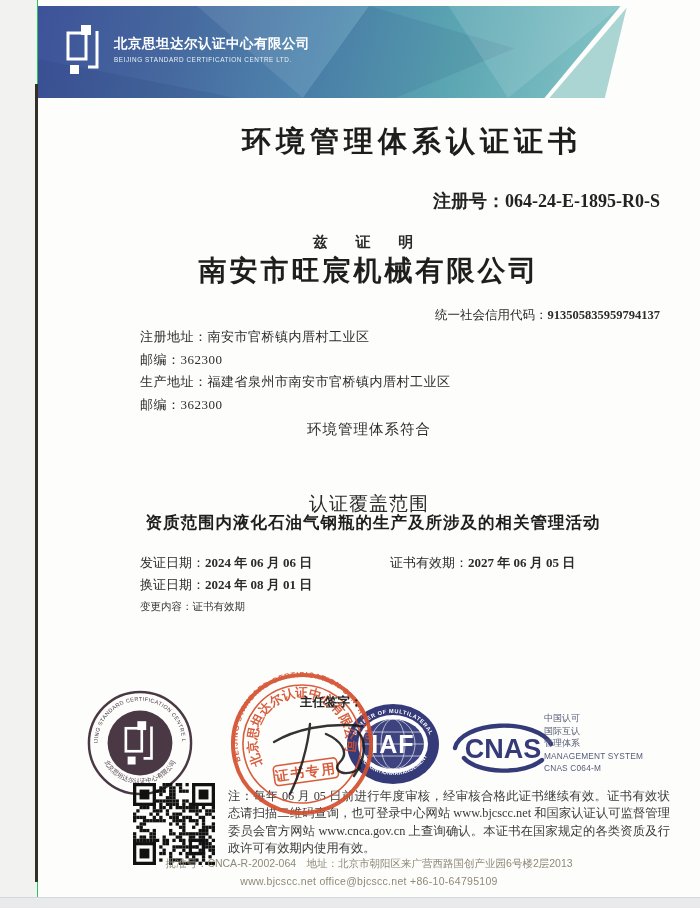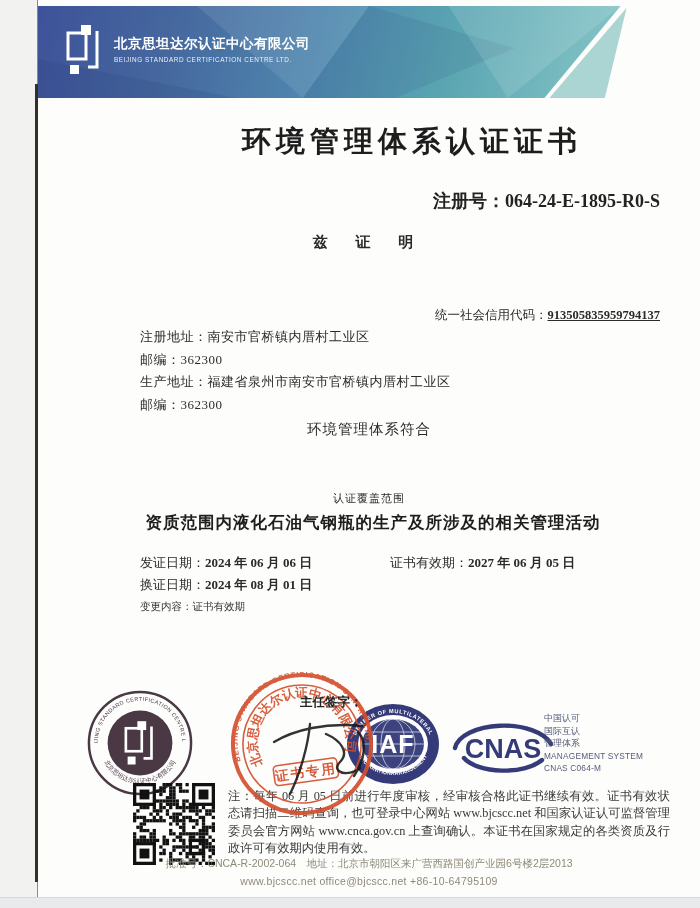--- a/index.html
+++ b/index.html
@@ -30,29 +30,29 @@
 
   
   .cert-title{position:absolute;top:122px;left:0;width:662px;text-align:center;font-size:29px;
               font-weight:bold;letter-spacing:5px;color:#1d1d1d;padding-left:43px;}
   .reg-row{position:absolute;top:189px;right:40px;font-size:18px;font-weight:bold;color:#222;}
   .certify{position:absolute;top:233px;left:0;width:662px;text-align:center;font-size:15px;
            letter-spacing:12px;font-weight:600;color:#2a2a2a;}
   .company-name{position:absolute;top:252px;left:0;width:662px;text-align:center;font-size:28px;
                 font-weight:600;letter-spacing:3px;color:#1e1e1e;}
   .credit-row{position:absolute;top:307px;right:40px;font-size:12.5px;color:#2b2b2b;}
-  .credit-row .val{font-weight:600;text-decoration:underline;}
+  .credit-row .val{font-weight:600;}
 
   .addr-line{position:absolute;left:102px;font-size:13px;color:#2b2b2b;letter-spacing:.5px;}
   .addr-1{top:328px;} .addr-2{top:351px;} .addr-3{top:373px;} .addr-4{top:396px;}
 
   .conform{position:absolute;top:420px;left:0;width:662px;text-align:center;font-size:14.5px;color:#2b2b2b;letter-spacing:1px;}
   .std-code{position:absolute;top:439px;left:0;width:662px;text-align:center;font-size:22px;font-weight:bold;
             font-family:"Liberation Sans","DejaVu Sans",sans-serif;color:#1c1c1c;letter-spacing:.5px;}
-  .scope-title{position:absolute;top:491px;left:0;width:662px;text-align:center;font-size:11px;color:#2b2b2b;letter-spacing:1px;}
+  .scope-title{position:absolute;top:491px;left:0;width:662px;text-align:center;font-size:19px;color:#2b2b2b;letter-spacing:1px;}
   .scope-text{position:absolute;top:512px;left:0;width:670px;text-align:center;font-size:16.5px;font-weight:bold;
               color:#1e1e1e;letter-spacing:1px;}
 
   .date-line{position:absolute;font-size:13px;color:#2b2b2b;}
   .date-line .val{font-weight:600;}
   .d-issue{left:102px;top:554px;} .d-renew{left:102px;top:576px;}
   .d-change{left:102px;top:600px;font-size:10.5px;color:#333;}
   .d-valid{left:352px;top:554px;}
 
   
@@ -116,20 +116,21 @@
       </div>
     </div>
 
     <div class="cert-title">环境管理体系认证证书</div>
 
     <div class="reg-row">
       <span>注册号：</span><span>064-24-E-1895-R0-S</span>
     </div>
 
     <div class="certify">兹 证 明</div>
+    <div class="company-name">南安市旺宸机械有限公司</div>
 
     <div class="credit-row">
       <span>统一社会信用代码：</span><span class="val">913505835959794137</span>
     </div>
 
     <div class="addr-line addr-1">
       <span>注册地址：</span><span>南安市官桥镇内厝村工业区</span>
     </div>
     <div class="addr-line addr-2">
       <span>邮编：</span><span>362300</span>

